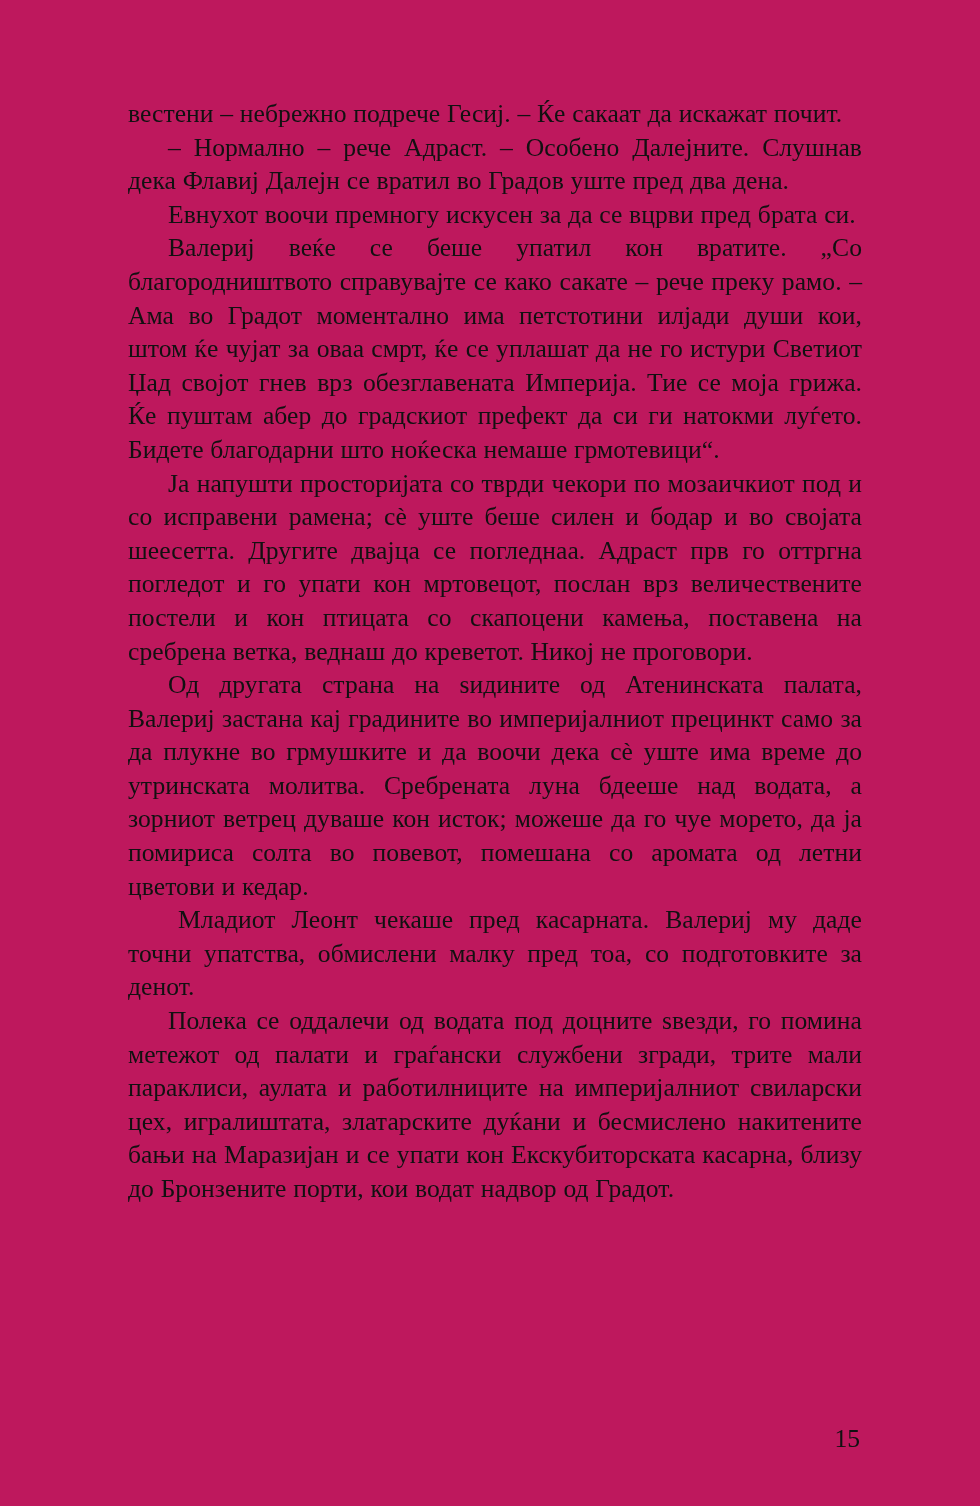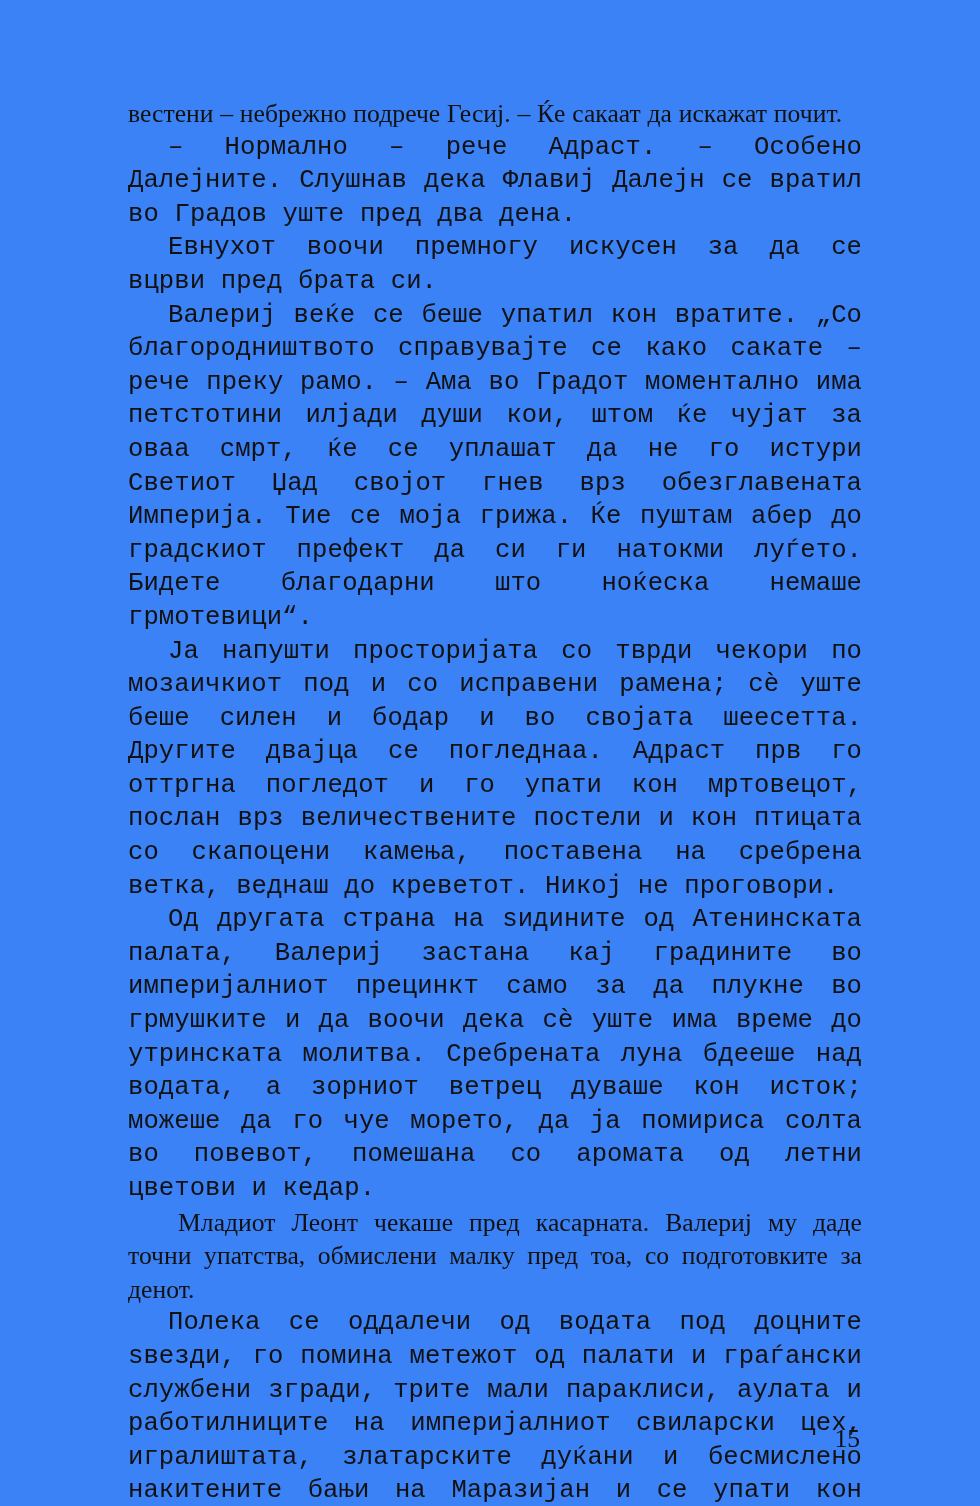--- a/index.html
+++ b/index.html
@@ -9,21 +9,21 @@
     background: #ffffff;
   }
   body {
     font-family: "Liberation Serif", "DejaVu Serif", serif;
     color: #111111;
   }
   .page {
     position: relative;
     width: 980px;
     height: 1506px;
-    background: #3b82f6;
+    background: #be185d;
     box-sizing: border-box;
     overflow: hidden;
   }
   .text-block {
     position: absolute;
     left: 128px;
     top: 97px;
     width: 734px;
   }
   .para {
@@ -33,21 +33,20 @@
     text-align: justify;
     text-justify: inter-word;
     text-indent: 0;
     hyphens: manual;
     -webkit-hyphens: manual;
     word-spacing: 0.01em;
     letter-spacing: 0.002em;
   }
   .para.indent {
     text-indent: 40px;
-    font-family: Liberation Mono, monospace;
   }
   .para.indent-wide {
     text-indent: 50px;
   }
   .para.last-line-left {
     text-align-last: left;
   }
   .folio {
     position: absolute;
     right: 120px;

